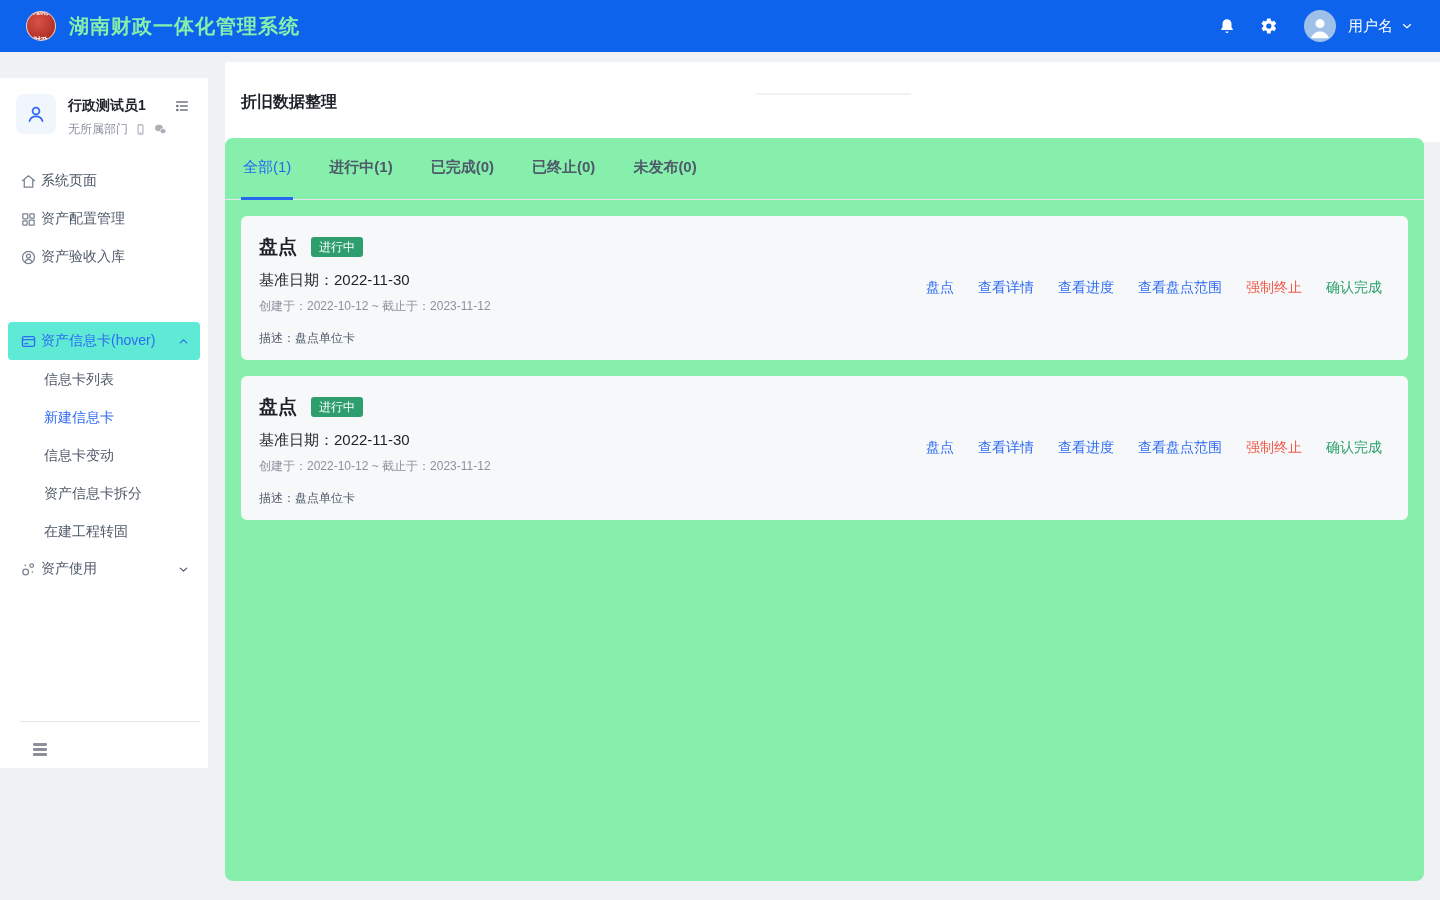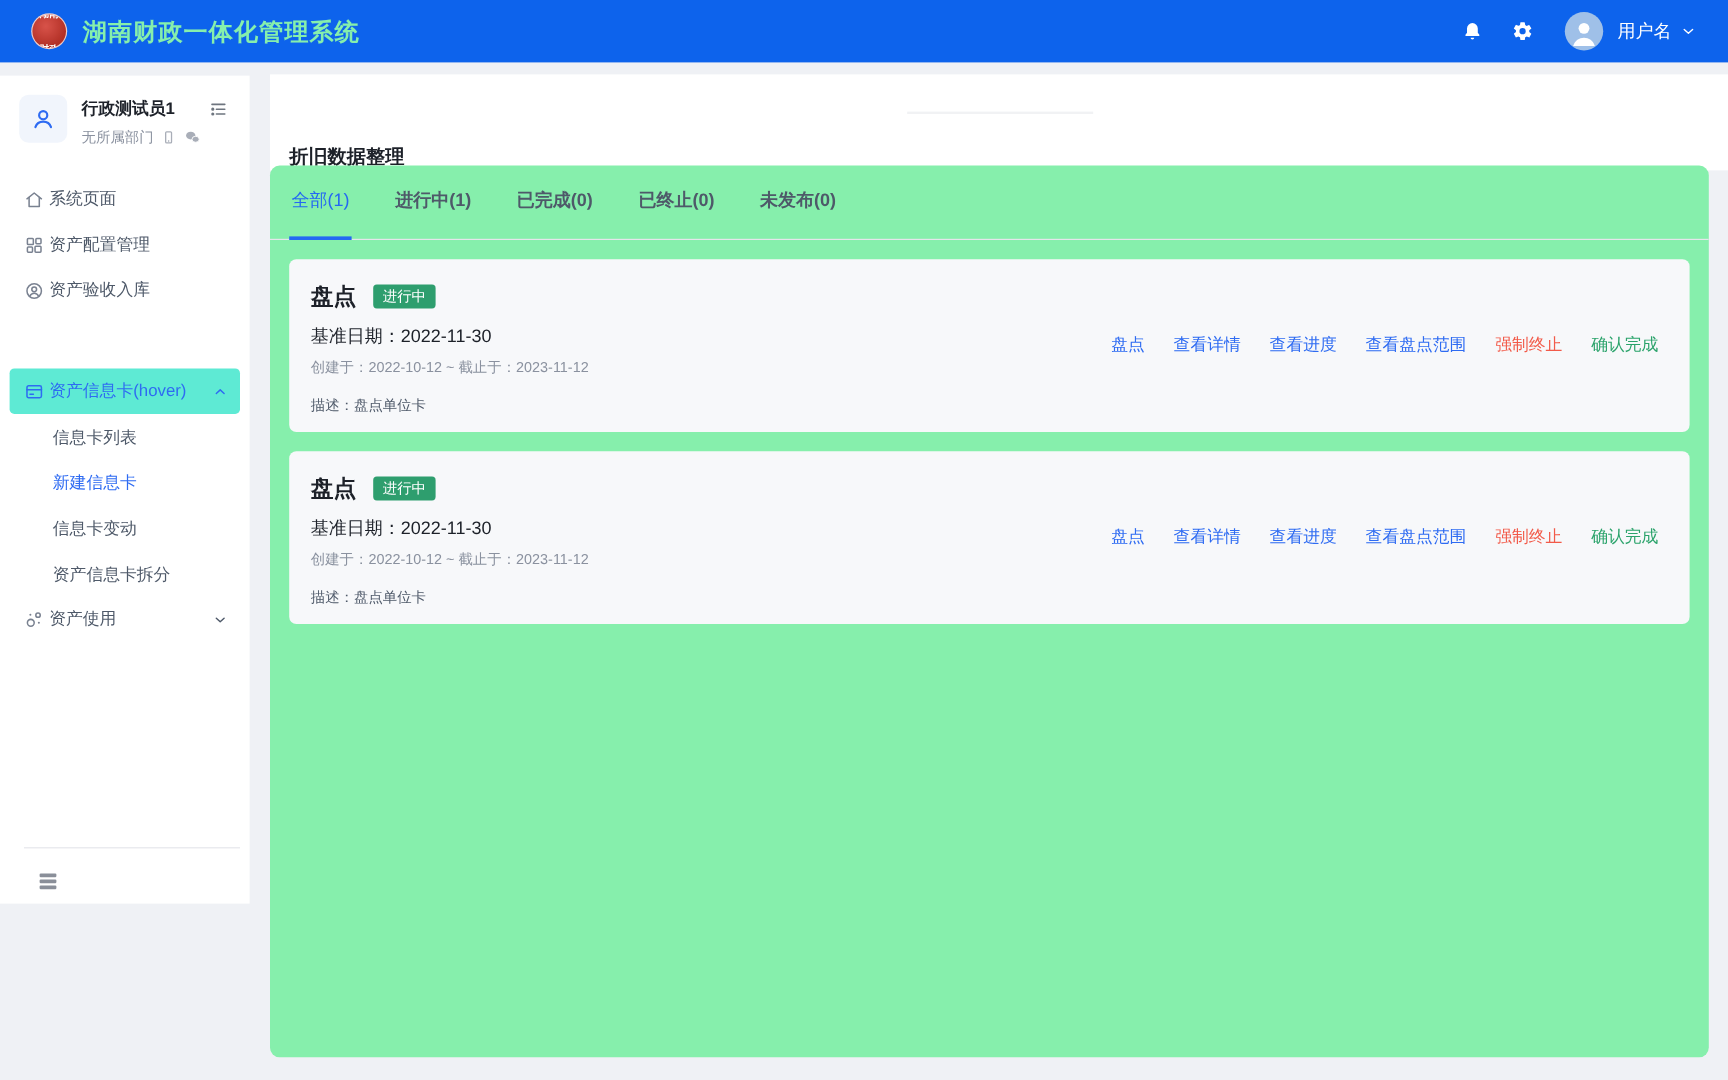--- a/index.html
+++ b/index.html
@@ -32,21 +32,21 @@
   .tb-avatar {
     width:32px; height:32px; border-radius:50%; background:#9FC0E8;
     margin-left:26px; display:flex; align-items:flex-end; justify-content:center;
     overflow:hidden; cursor:pointer;
   }
   .tb-username { color:#fff; font-size:15px; margin-left:12px; cursor:pointer; }
   .tb-caret { width:14px; height:14px; color:#fff; margin-left:7px; display:inline-flex; cursor:pointer; }
 
   
   .sidebar {
-    position:absolute; left:0; top:63px; width:208px; height:690px;
+    position:absolute; left:0; top:78px; width:208px; height:690px;
     background:#fff;
   }
   .user-card { position:relative; padding:16px 16px 6px 16px; display:flex; }
   .user-avatar-box {
     width:40px; height:40px; border-radius:8px; background:#F1F5FC;
     color:#2E6BF2; display:flex; align-items:center; justify-content:center; flex:none;
   }
   .user-meta { margin-left:12px; min-width:0; }
   .user-name { font-size:14px; font-weight:600; color:#1D2129; margin-top:3px; white-space:nowrap; }
   .user-dept-row { display:flex; align-items:center; margin-top:6px; color:#8A919F; font-size:12px; }
@@ -68,21 +68,21 @@
   }
   .submenu-item.active { color:#2E6BF2; }
 
   .sidebar-divider { position:absolute; left:20px; width:180px; bottom:46px; height:1px; background:#E5E6EB; }
   .collapse-btn { position:absolute; left:33px; bottom:10px; width:14px; cursor:pointer; }
   .collapse-btn span { display:block; height:2.5px; background:#8A8F99; margin-bottom:2.5px; border-radius:1px; }
 
   
   .titlebar {
     position:absolute; left:225px; top:62px; width:1215px; height:80px;
-    background:#fff; display:flex; align-items:flex-end; padding-left:16px;
+    background:#fff; display:flex; align-items:center; padding-left:16px;
   }
   .page-title { font-size:16px; font-weight:bold; color:#1D2129; }
   .faint-line { position:absolute; left:531px; top:31px; width:155px; height:2px; background:#F1F2F4; }
 
   
   .panel {
     position:absolute; left:225px; top:138px; width:1199px; height:743px;
     background:#86efac; border-radius:8px; overflow:hidden;
   }
   .tabs {
@@ -238,20 +238,21 @@
               <path d="M6 14.5l6-5.5 6 5.5"></path>
             </svg>
         </span>
       </div>
 
       <div class="submenu">
         <div class="submenu-item">信息卡列表</div>
         <div class="submenu-item active">新建信息卡</div>
         <div class="submenu-item">信息卡变动</div>
         <div class="submenu-item">资产信息卡拆分</div>
+        <div class="submenu-item">在建工程转固</div>
       </div>
 
       <div class="menu-item">
         <span class="mi-icon">
           <svg viewBox="0 0 24 24" width="17" height="17" fill="none" stroke="currentColor" stroke-width="1.8">
               <circle cx="8" cy="15.5" r="4"></circle>
               <circle cx="16.5" cy="6.5" r="2.6"></circle>
               <circle cx="17.5" cy="15.5" r="1.2" fill="currentColor" stroke="none"></circle>
               <circle cx="7.5" cy="6" r="1.2" fill="currentColor" stroke="none"></circle>
             </svg>

